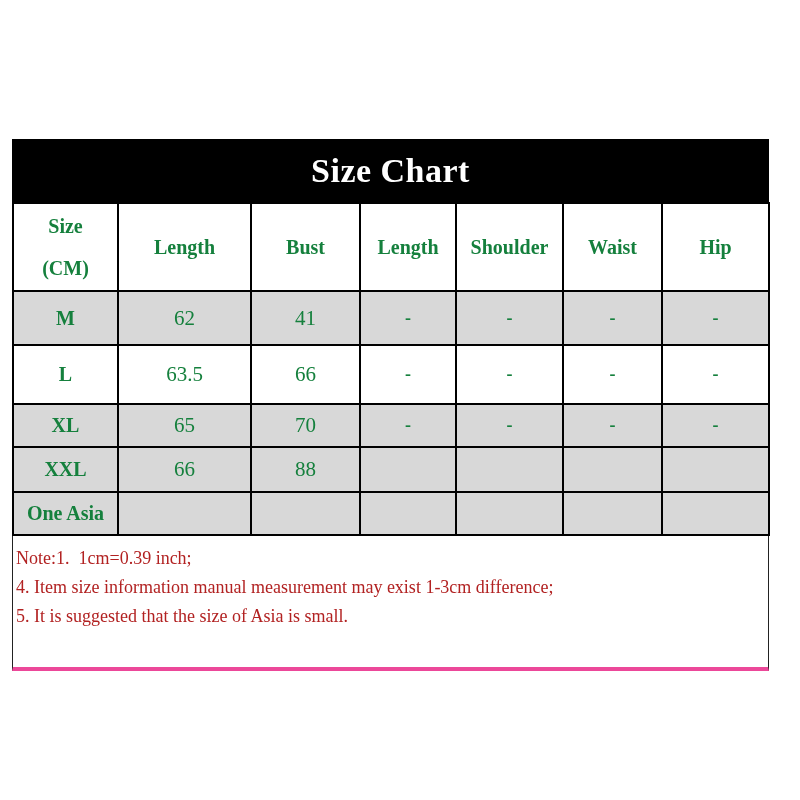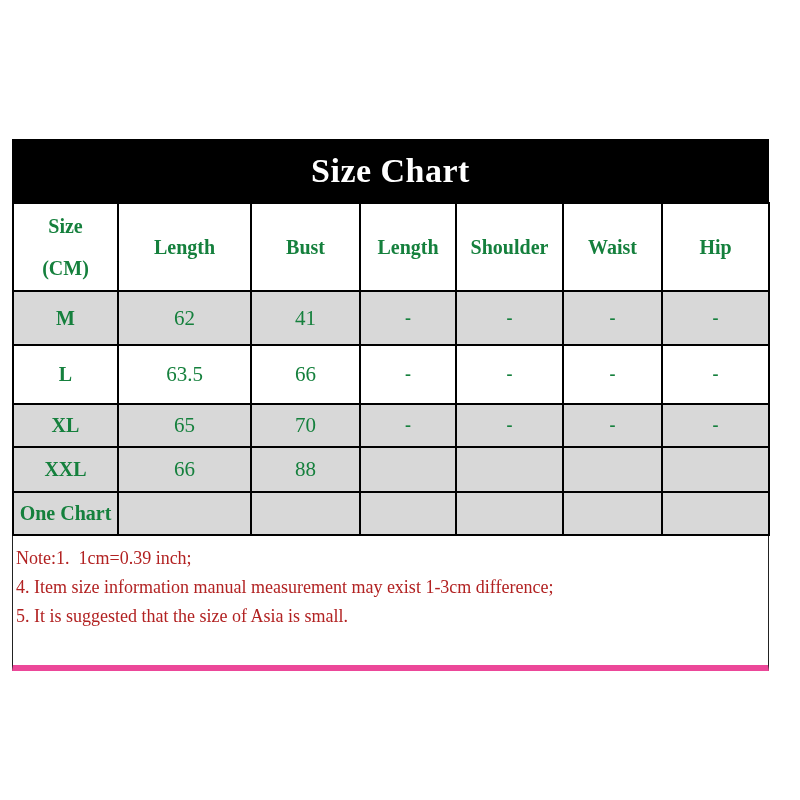--- a/index.html
+++ b/index.html
@@ -68,21 +68,21 @@
   col.c2 { width: 109px; }
   col.c3 { width: 96px; }
   col.c4 { width: 107px; }
   col.c5 { width: 99px; }
   col.c6 { width: 107px; }
   .notes {
     width: 100%;
     min-height: 135px;
     border-left: 1px solid #222222;
     border-right: 1px solid #222222;
-    border-bottom: 6px solid #ec4899;
+    border-bottom: 4px solid #ec4899;
     background: #ffffff;
     padding: 8px 4px 8px 3px;
   }
   .note-line {
     color: #b22222;
     font-size: 18px;
     line-height: 29px;
     white-space: pre-wrap;
   }
 </style>
@@ -149,21 +149,21 @@
           <tr class="shaded r3">
             <td class="size-cell">XXL</td>
             <td>66</td>
             <td>88</td>
             <td></td>
             <td></td>
             <td></td>
             <td></td>
           </tr>
           <tr class="shaded r4">
-            <td class="size-cell">One Chart</td>
+            <td class="size-cell">One Asia</td>
             <td></td>
             <td></td>
             <td></td>
             <td></td>
             <td></td>
             <td></td>
           </tr>
         </tbody>
     </table>
 

